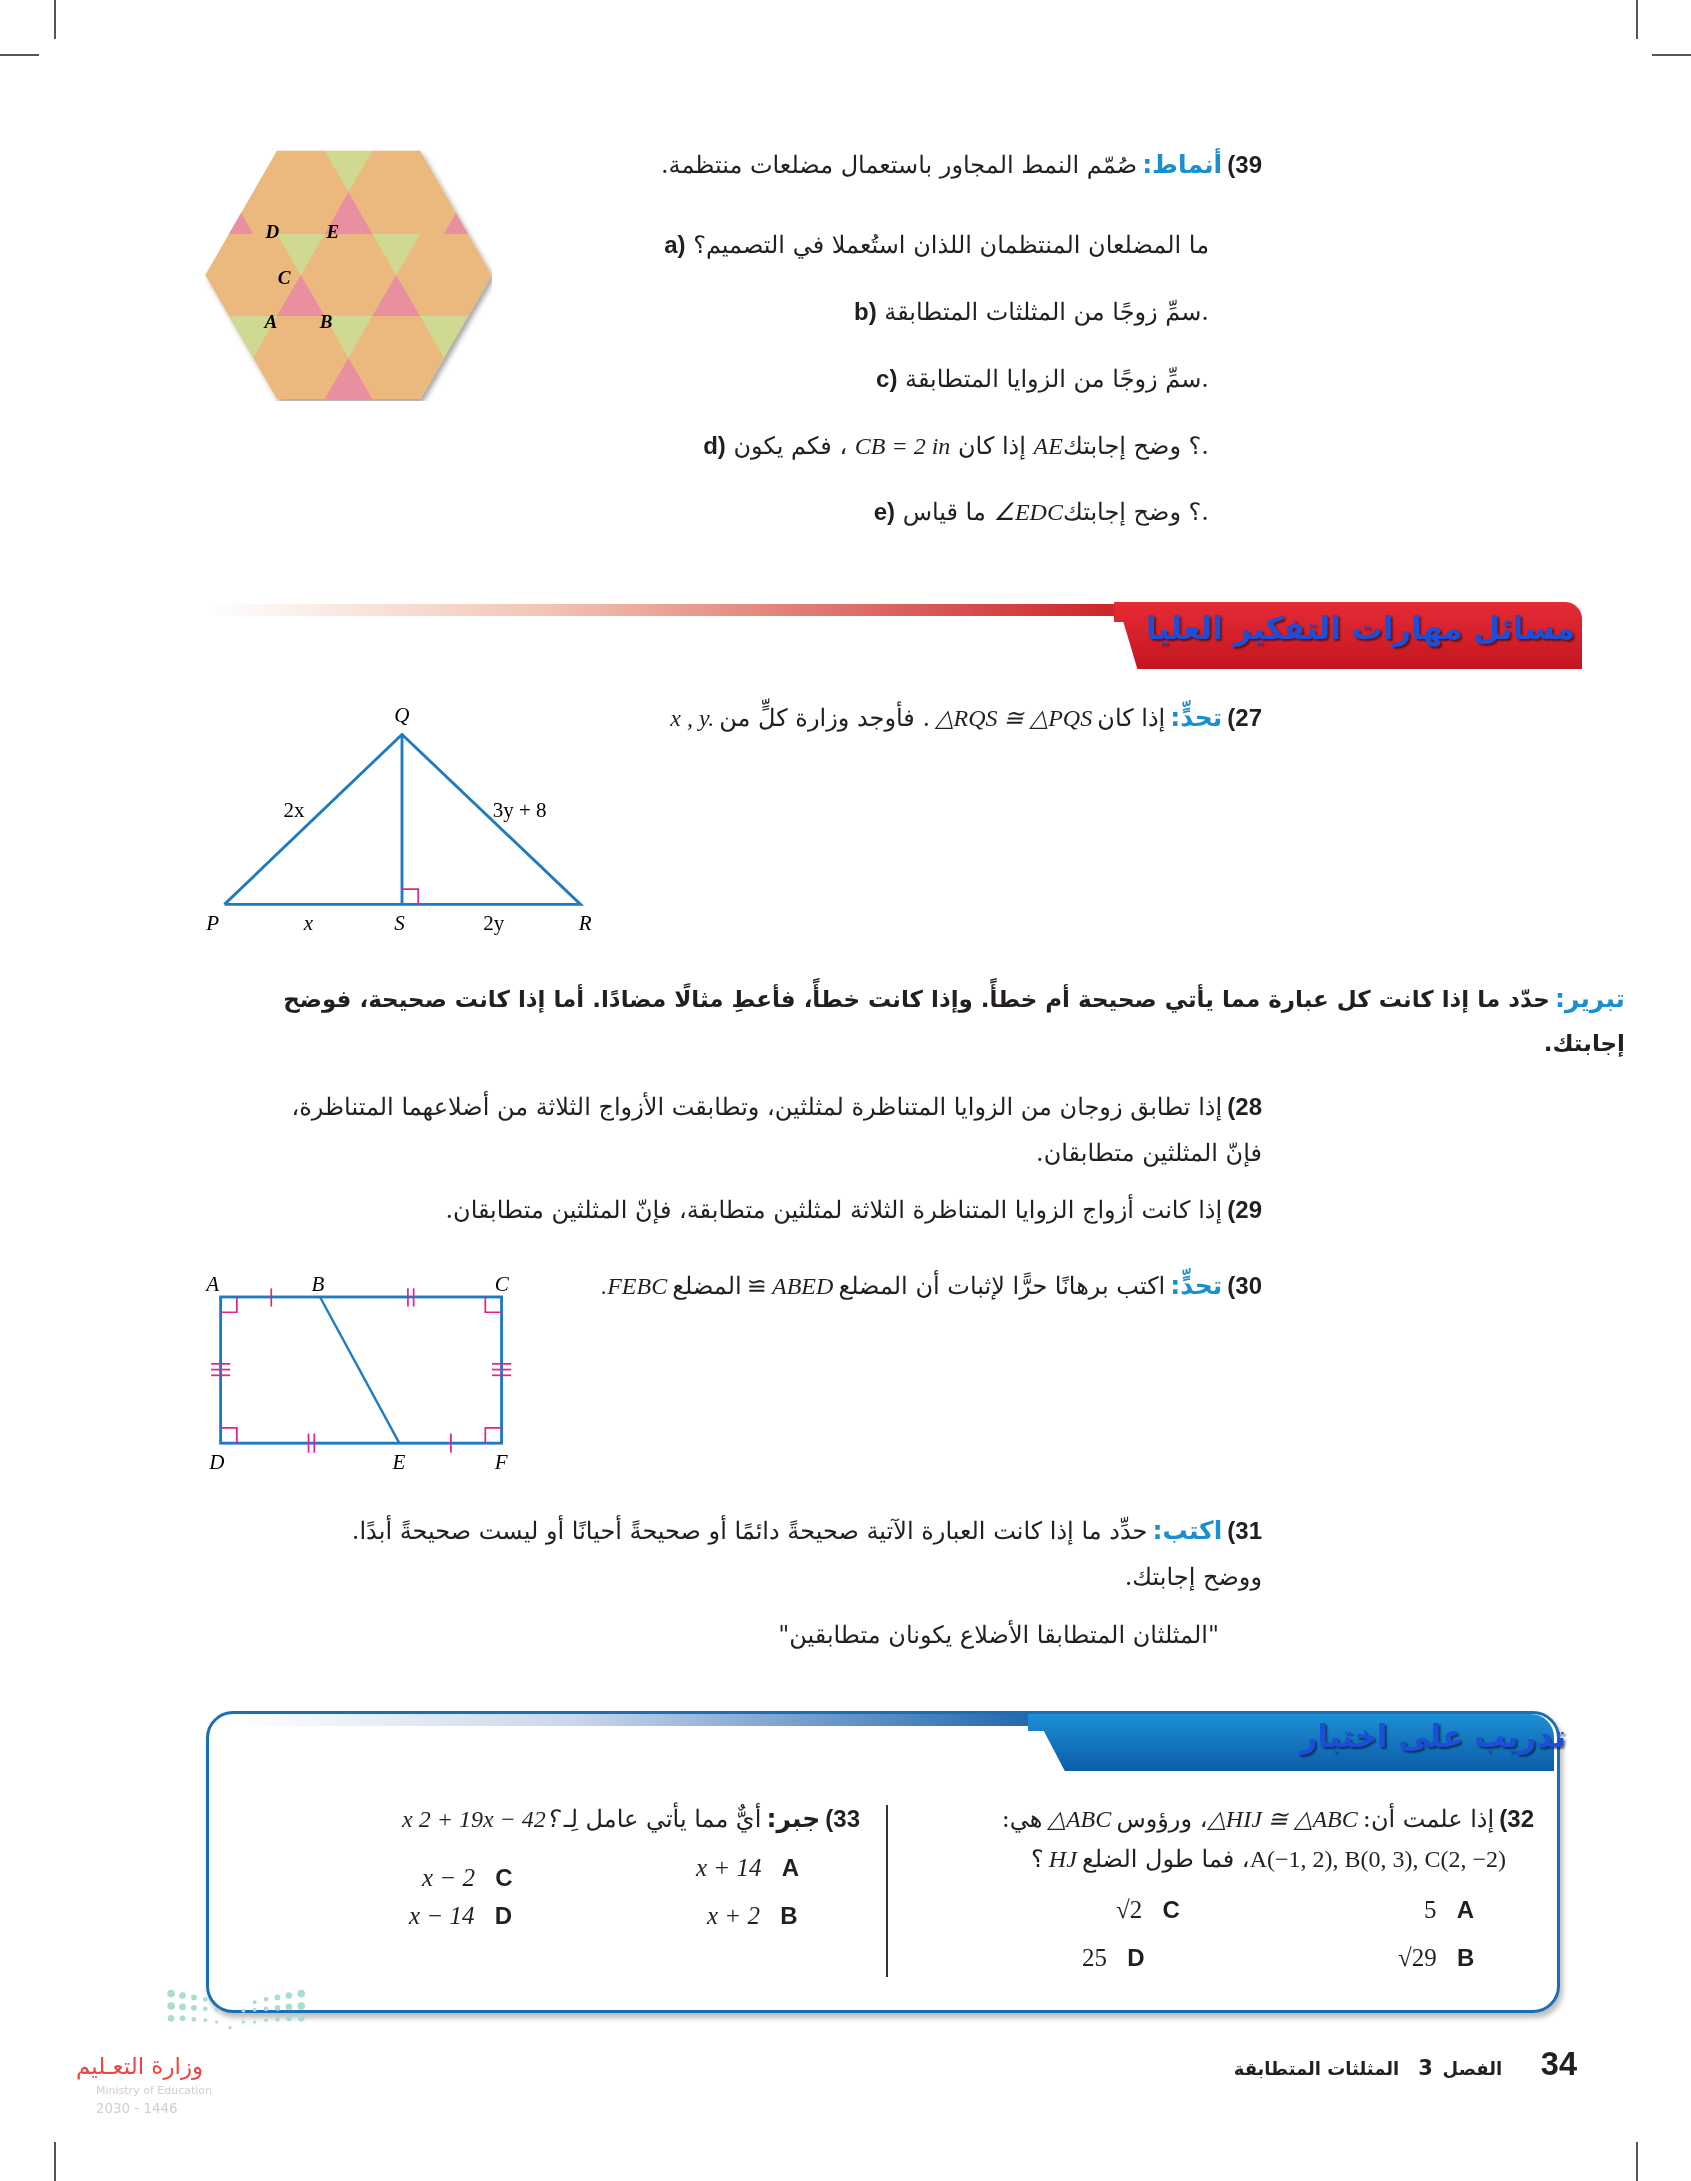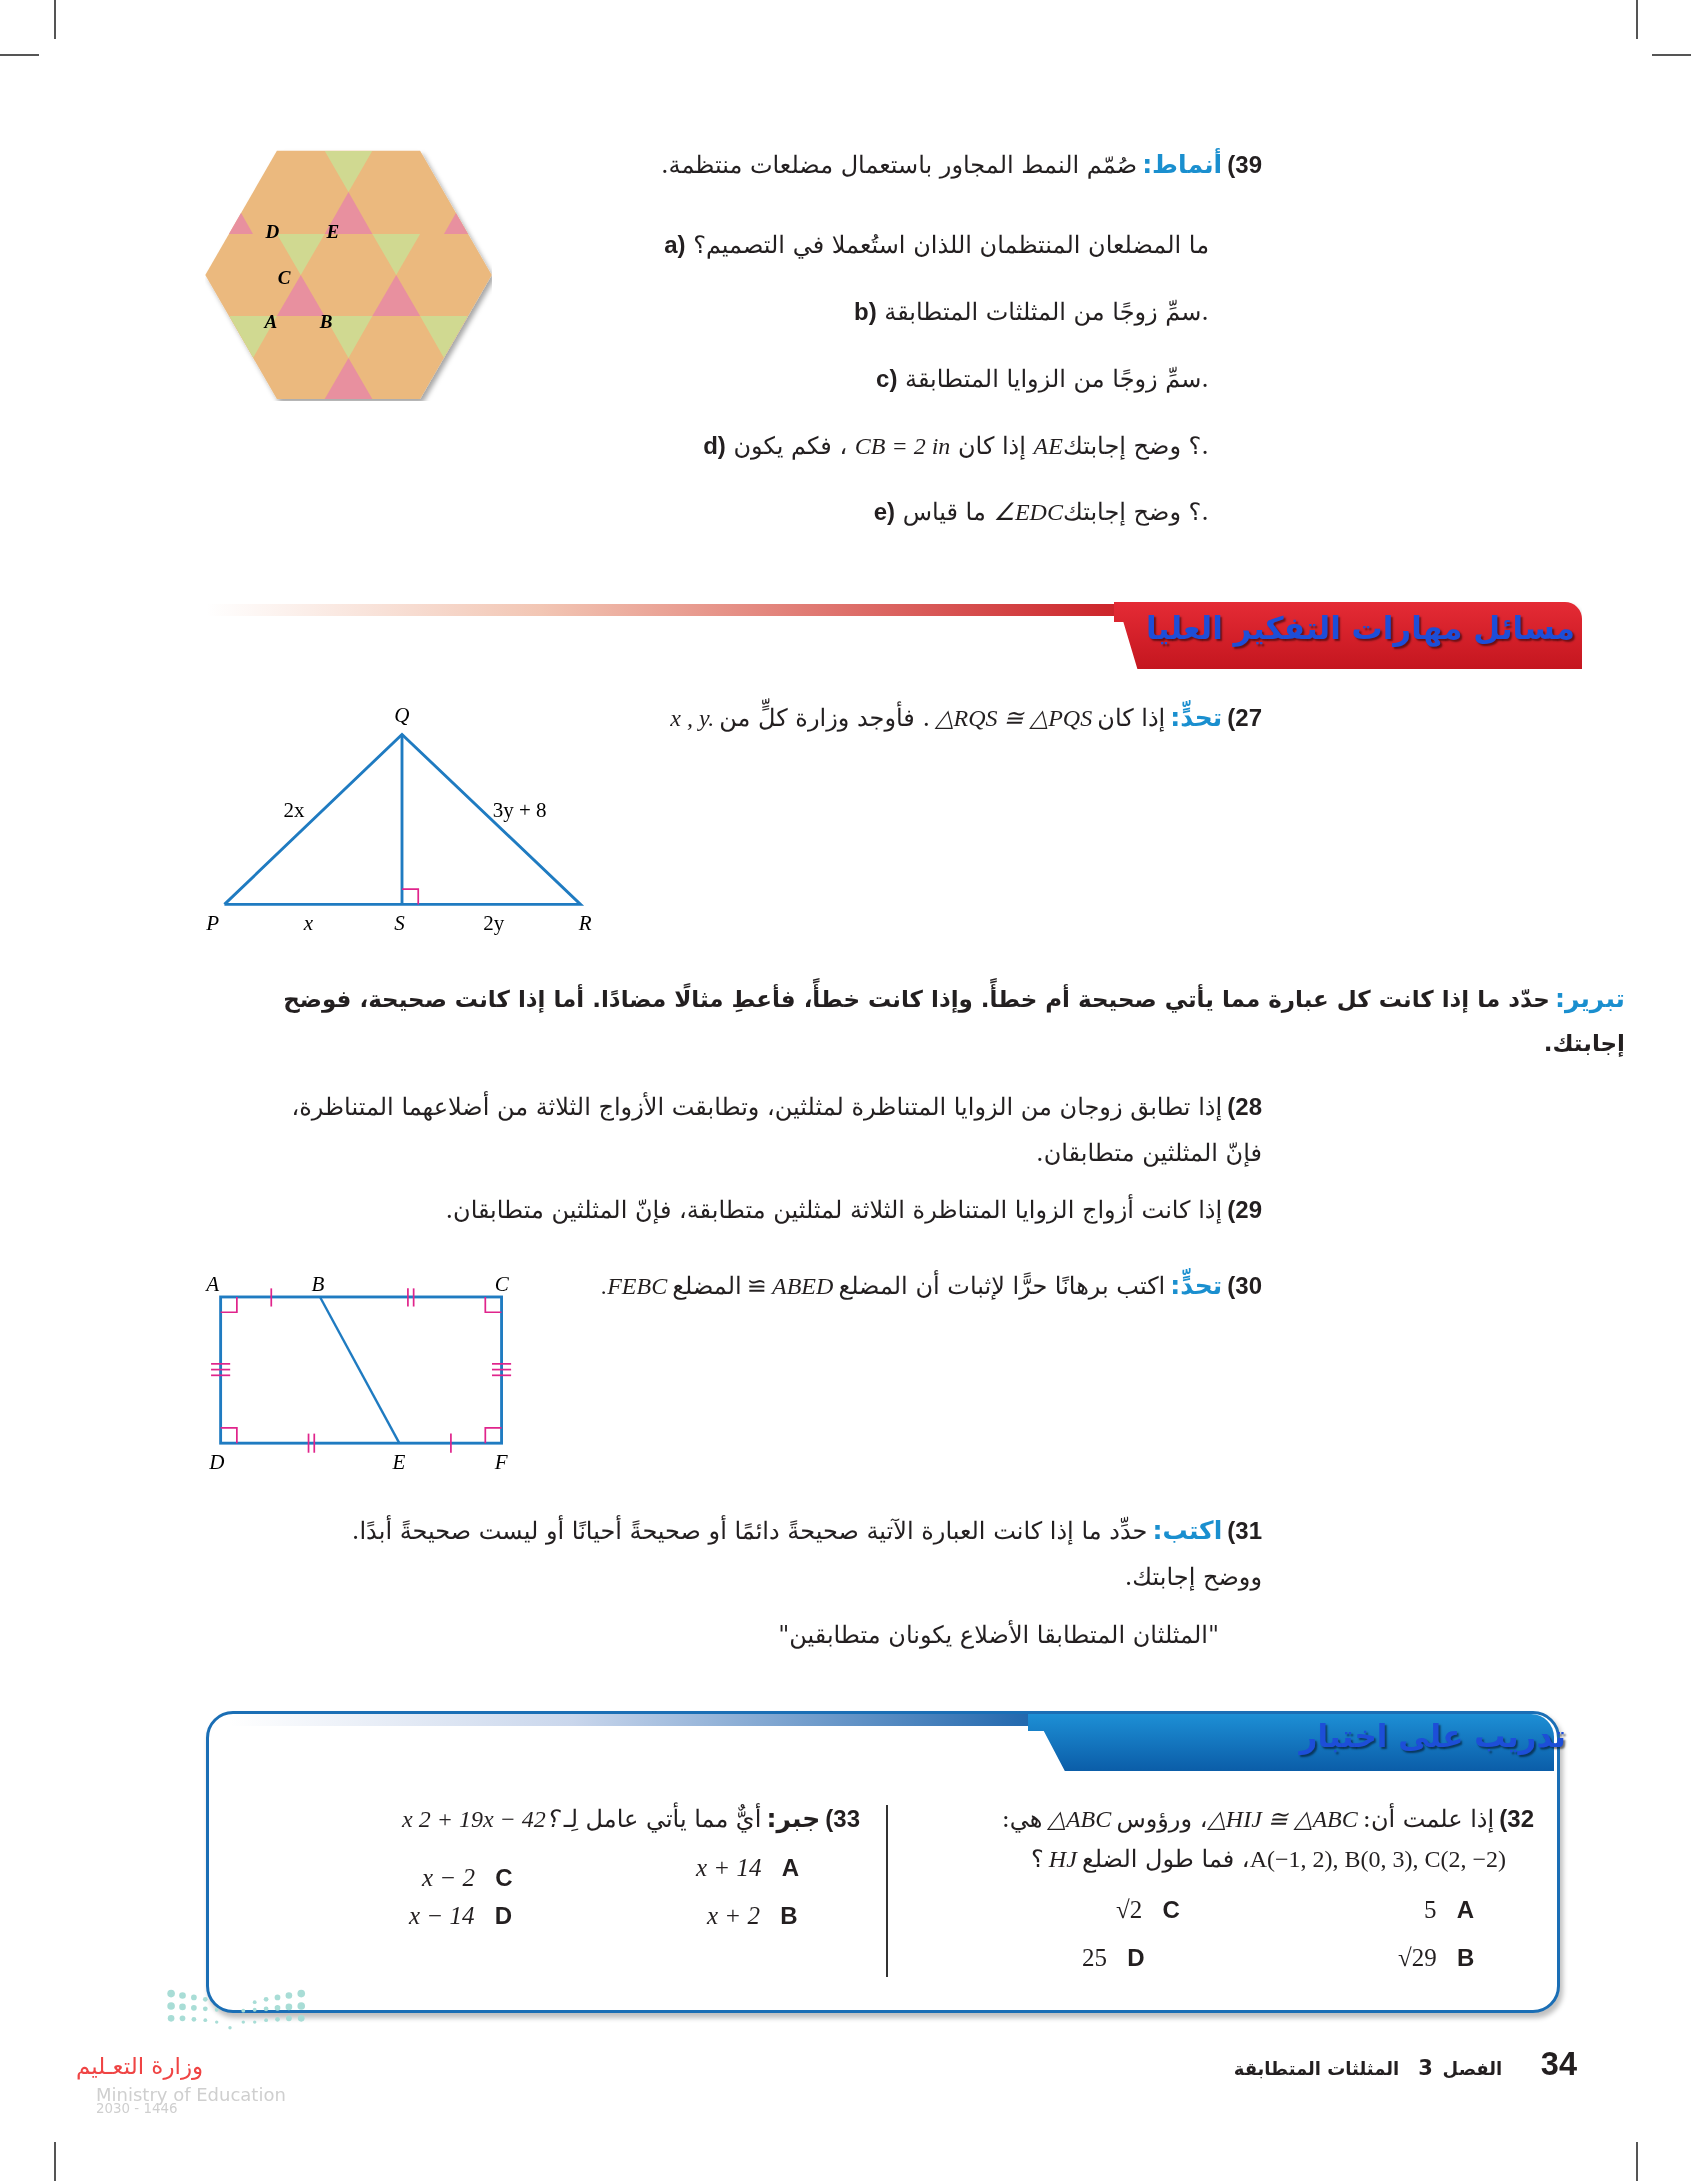--- a/index.html
+++ b/index.html
@@ -304,21 +304,21 @@
         <circle cx="84" cy="26" r="2"></circle>
       <circle cx="145" cy="34" r="3.5"></circle>
         <circle cx="132" cy="34" r="3"></circle>
         <circle cx="120" cy="35" r="2.5"></circle>
         <circle cx="108" cy="36" r="2"></circle>
         <circle cx="96" cy="38" r="1.8"></circle>
         <circle cx="84" cy="38" r="1.8"></circle>
     </g>
   </svg>
   <div class="abs rtl" style="left:76px;top:2053px;width:163px;font-family:'DejaVu Sans',sans-serif;font-size:23px;color:#ef4444;text-align:left;">وزارة التعـليم</div>
-  <div class="abs" style="left:96px;top:2084px;font-family:'DejaVu Sans',sans-serif;font-size:18px;color:#cfcfcf;">Ministry of Education</div>
+  <div class="abs" style="left:96px;top:2084px;font-family:'DejaVu Sans',sans-serif;font-size:11px;color:#cfcfcf;">Ministry of Education</div>
   <div class="abs" style="left:96px;top:2101px;font-family:'DejaVu Sans',sans-serif;font-size:13.4px;color:#cfcfcf;">2030 - 1446</div>
 </div>
 
 <div class="abs" style="right:115px;top:2046px;direction:rtl;display:flex;align-items:baseline;gap:9.6px;">
   <span class="footer-num" style="margin-left:29px;">34</span>
   <span class="footer-txt">الفصل</span>
   <span class="footer-txt" style="font-size:21px;margin-left:9.6px;">3</span>
   <span class="footer-txt">المثلثات المتطابقة</span>
 </div>
 

